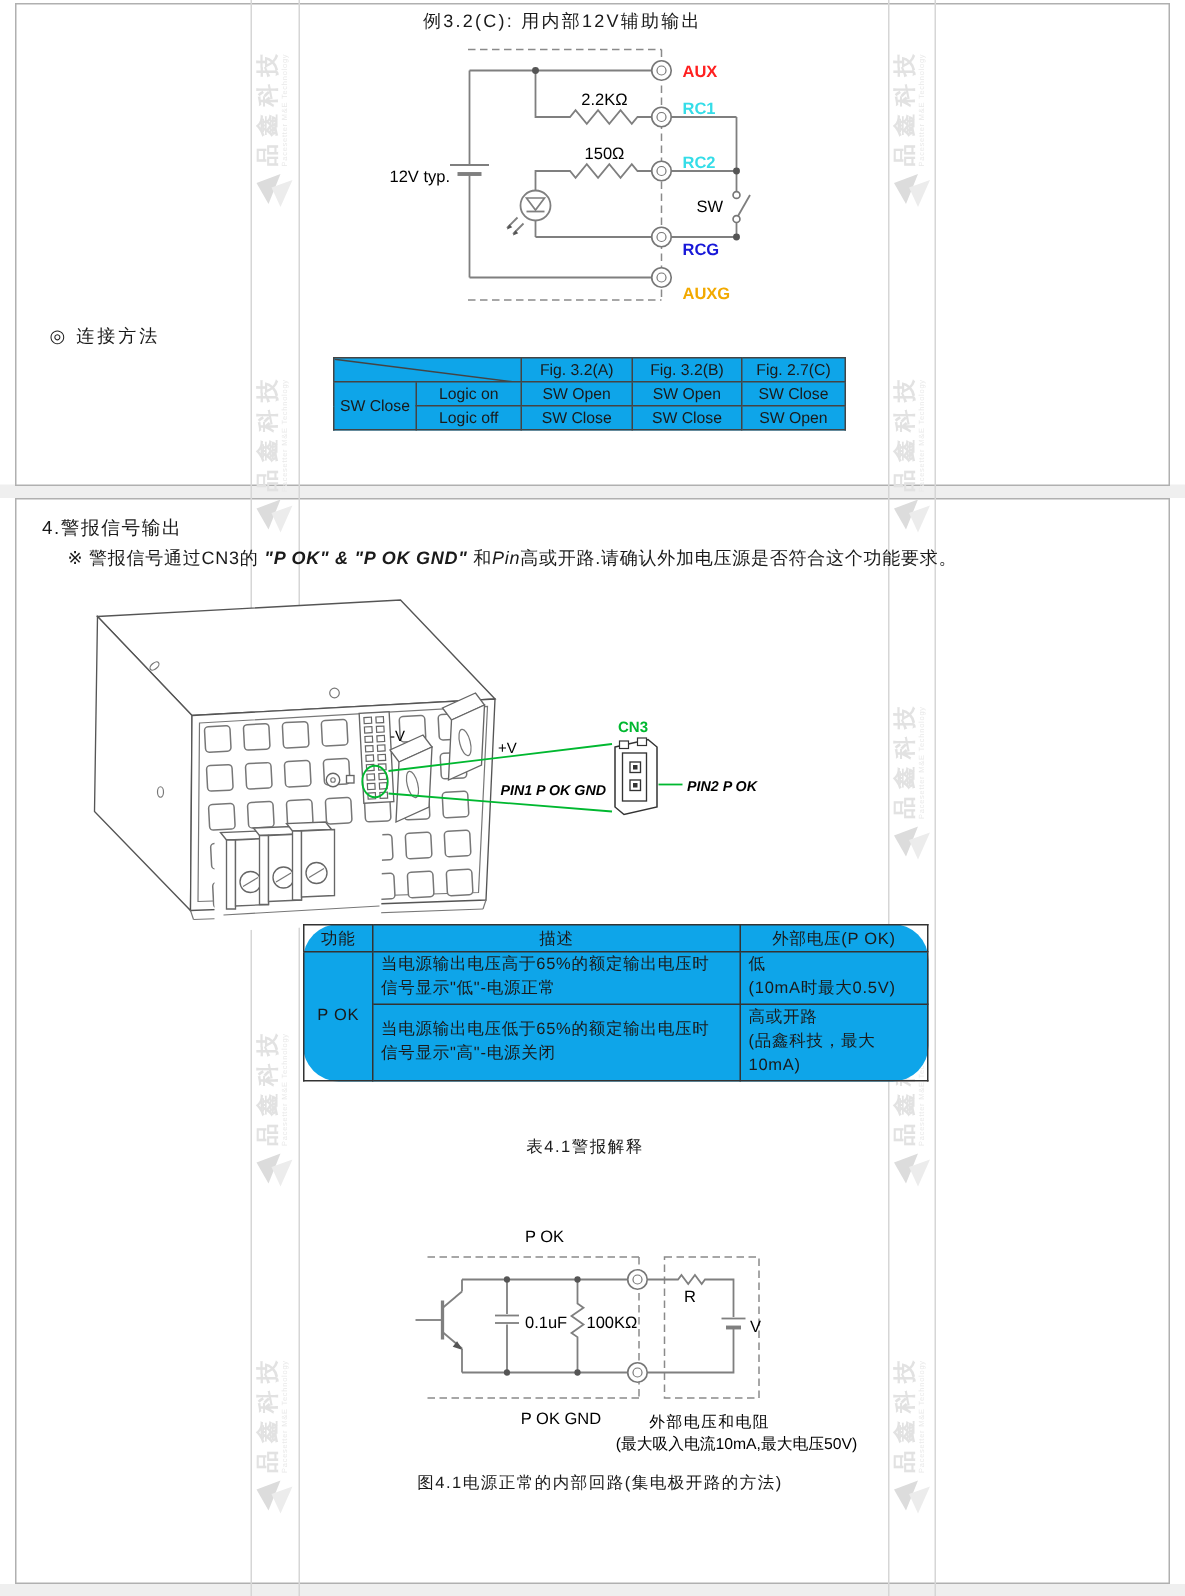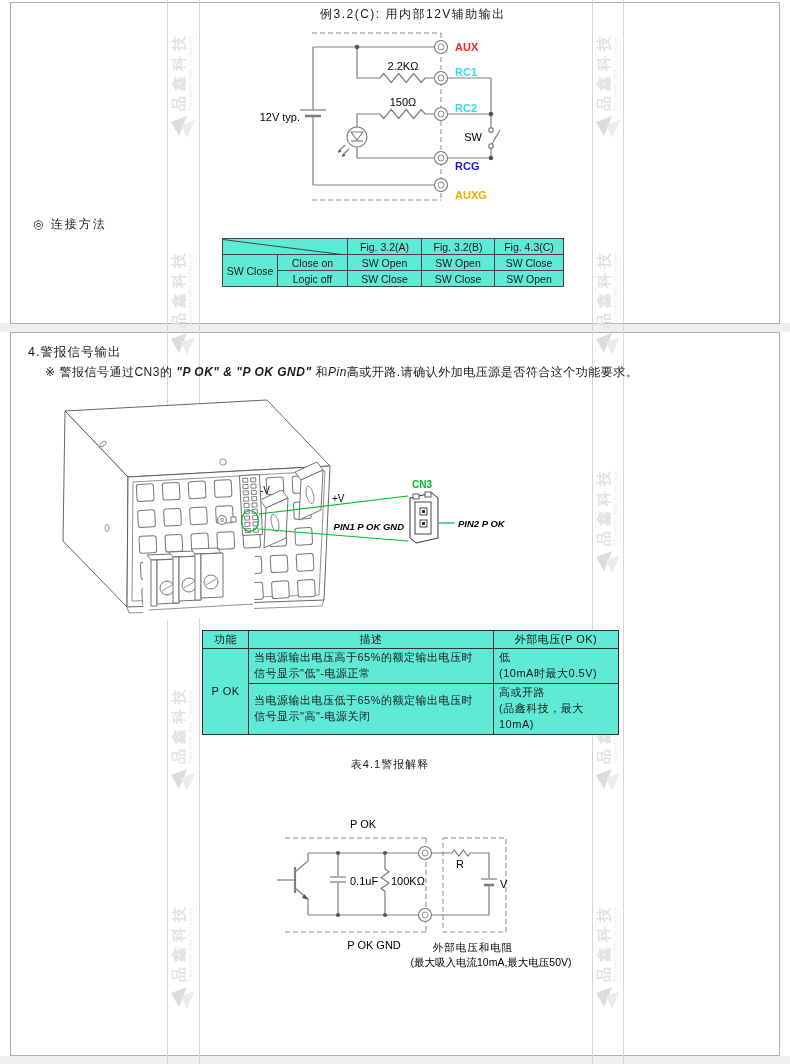--- a/index.html
+++ b/index.html
@@ -9,29 +9,29 @@
   .band{position:absolute;left:0;width:790px;background:#efefef;}
   
   .wm-col{position:absolute;top:0;height:1064px;border-left:1px solid #d6d6d6;border-right:1px solid #d6d6d6;z-index:1;}
   .wm-tile{position:absolute;left:0;width:32px;height:150px;}
   .wm-rot{position:absolute;left:2px;top:0;width:106px;height:30px;transform:rotate(-90deg) translateX(-106px);transform-origin:0 0;}
   .wm-cn{font-size:15px;font-weight:bold;letter-spacing:5px;color:#e2e2e2;line-height:17px;white-space:nowrap;}
   .wm-en{font-size:5px;color:#e9e9e9;letter-spacing:.5px;white-space:nowrap;}
   .wm-logo{position:absolute;left:2px;top:110px;}
   
   .abs{position:absolute;z-index:2;}
-  .fig-title{font-size:12px;letter-spacing:1.5px;margin-left:38px;}
+  .fig-title{font-size:12px;letter-spacing:1.5px;}
   .conn-heading{font-size:12px;letter-spacing:2px;}
   .s4-head{font-size:12.5px;font-weight:normal;letter-spacing:1px;}
   .s4-note{font-size:12px;letter-spacing:.5px;white-space:nowrap;}
   .s4-note .bi{font-weight:bold;font-style:italic;}
   .s4-note .it{font-style:italic;text-align:center;}
   .caption{font-size:11px;letter-spacing:1px;text-align:center;}
   
-  table{border-collapse:collapse;table-layout:fixed;background:#5eead4;}
+  table{border-collapse:collapse;table-layout:fixed;background:#0ea5e9;}
   .sw-table{font-size:10.5px;}
   .sw-table td,.sw-table th{border:1px solid #444;padding:0;text-align:center;font-weight:normal;height:15px;overflow:hidden;}
   .diag{position:relative;}
   .diag .diag-line{position:absolute;left:0;top:0;width:127px;border-top:1px solid #444;transform:rotate(7.2deg);transform-origin:0 0;}
   .alarm-table{font-size:11px;}
   .alarm-table td,.alarm-table th{border:1px solid #333;padding:1px 5px;font-weight:normal;vertical-align:middle;letter-spacing:.5px;}
   .alarm-table th{text-align:center;}
   .alarm-table .c{text-align:center;}
   .alarm-table .l{text-align:left;line-height:1.45;}
   svg{position:absolute;z-index:2;overflow:visible;}
@@ -245,25 +245,25 @@
         <col style="width:73px">
         <col style="width:69px">
       </colgroup>
     <tbody>
         <tr>
       <td colspan="2" class="diag">
             <div class="diag-line"></div>
           </td>
       <th>Fig. 3.2(A)</th>
       <th>Fig. 3.2(B)</th>
-      <th>Fig. 4.3(C)</th>
+      <th>Fig. 2.7(C)</th>
     </tr>
     <tr>
       <td rowspan="2">SW Close</td>
-      <td>Close on</td>
+      <td>Logic on</td>
       <td>SW Open</td>
       <td>SW Open</td>
       <td>SW Close</td>
     </tr>
     <tr>
       <td>Logic off</td>
       <td>SW Close</td>
       <td>SW Close</td>
       <td>SW Open</td>
     </tr>
@@ -410,21 +410,21 @@
       <rect x="367" y="132" width="3" height="3" fill="#333"></rect>
     </g>
 
     <text x="205" y="104" font-size="10">-V</text>
     <text x="277" y="112" font-size="10">+V</text>
     <text x="357" y="98" font-size="10" font-weight="600" fill="#00b830">CN3</text>
     <text x="349" y="140" font-size="9.5" font-style="italic" font-weight="bold" text-anchor="end">PIN1 P OK GND</text>
     <text x="403" y="137" font-size="9.5" font-style="italic" font-weight="bold">PIN2 P OK</text>
   </svg>
 
-  <table class="alarm-table abs" style="left:202px;top:630px;width:416px;">
+  <table class="alarm-table abs" style="left:202px;top:616px;width:416px;border-radius:24px;">
     <colgroup>
         <col style="width:46px">
         <col style="width:245px">
         <col style="width:125px">
       </colgroup>
     <tbody>
         <tr style="height:18px;">
       <th>功能</th>
       <th>描述</th>
       <th>外部电压(P OK)</th>
@@ -495,14 +495,15 @@
       <path class="wire" d="M219,73 V103 H162"></path>
     </g>
     <text x="80" y="73" font-size="11">0.1uF</text>
     <text x="121" y="73" font-size="11">100KΩ</text>
     <text x="190" y="56" font-size="11" text-anchor="middle">R</text>
     <text x="230" y="76" font-size="11">V</text>
     <text x="104" y="137" font-size="11" text-anchor="middle">P OK GND</text>
     <text x="203" y="139" font-size="10.5" text-anchor="middle" letter-spacing="1">外部电压和电阻</text>
     <text x="221" y="154" font-size="10.5" text-anchor="middle">(最大吸入电流10mA,最大电压50V)</text>
   </svg>
+  <div class="abs caption" style="left:270px;top:981px;width:260px;">图4.1电源正常的内部回路(集电极开路的方法)</div>
 
 </div>
 
 </body></html>

